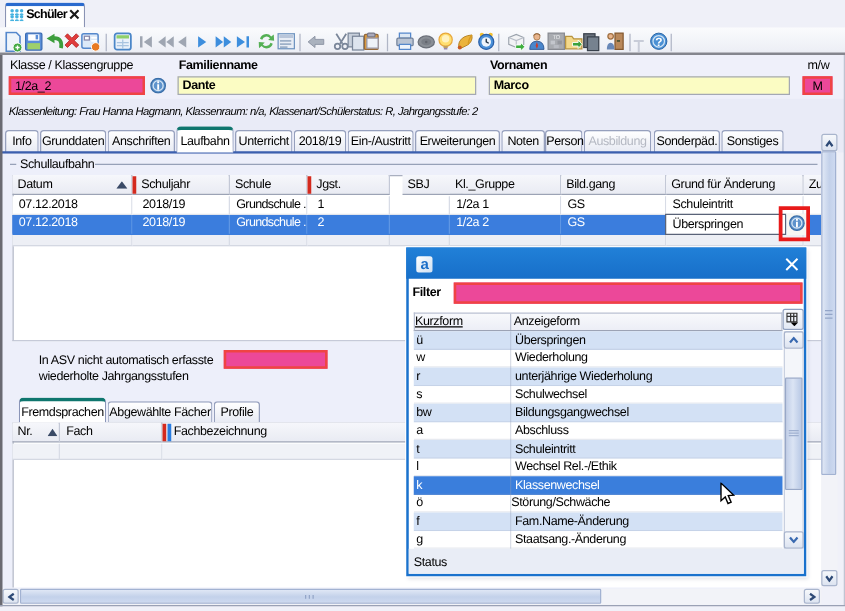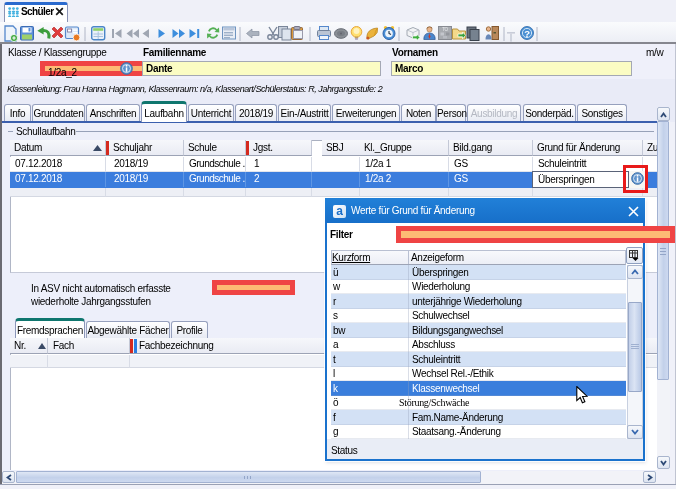--- a/index.html
+++ b/index.html
@@ -1,18 +1,18 @@
 <!DOCTYPE html>
 <html><head><meta charset="utf-8"><style>
 *{margin:0;padding:0;box-sizing:border-box;}
 html,body{width:676px;height:489px;overflow:hidden;}
 body{font-family:"Liberation Sans",sans-serif;font-size:10px;letter-spacing:-0.3px;color:#000;background:#f0f1f9;position:relative;}
 .abs{position:absolute;}
 .lbl{font-size:10px;white-space:nowrap;}
-.inp{background:#fdba74;border:5px solid #ef4444;margin-left:33px;}
+.inp{background:#ec4899;border:2px solid #ef4444;}
 .yellow{background:#fbfcc3;border:1px solid #a4a8b4;font-weight:bold;}
 </style></head>
 <body>
 
 <div class="abs" style="left:0;top:0;width:676px;height:22px;background:#eff0f8;"></div>
 <div class="abs" style="left:4px;top:2px;width:64px;height:20px;background:#fff;border:1px solid #8a93b4;border-bottom:none;border-top:3px solid #2a6ace;border-radius:3px 3px 0 0;"></div>
 <svg class="abs" style="left:8px;top:7px;" width="11" height="10" viewBox="0 0 11 10">
  <g fill="#45b2e0">
   <circle cx="1.7" cy="1.6" r="1.4"></circle>
       <circle cx="5.5" cy="1.6" r="1.4"></circle>
@@ -349,21 +349,20 @@
 <div class="rc" style="left:10px;top:355px;width:38px;background:#f0f2f7;border-bottom:1px solid #d4d8e2;height:13px;"></div>
 <div class="rc" style="left:48px;top:355px;width:82px;background:#f0f2f7;border-bottom:1px solid #d4d8e2;height:13px;"></div>
 <div class="rc" style="left:130px;top:355px;width:527px;background:#f0f2f7;border-bottom:1px solid #d4d8e2;height:13px;border-right:none;"></div>
 
 <div class="abs" style="left:623px;top:165px;width:25px;height:28px;border:3px solid #e81a1a;z-index:5;"></div>
 
 <div class="abs" style="left:325px;top:198px;width:320px;height:263px;background:#fff;border:2px solid #1a72cd;box-shadow:0 0 0 1px rgba(255,255,255,.85),1px 2px 3px rgba(80,90,120,.18);z-index:10;">
 
  <div class="abs" style="left:-2px;top:-2px;width:320px;height:25px;background:linear-gradient(#2180d8,#176fc9);"></div>
  <div class="abs" style="left:6px;top:5px;width:13px;height:13px;background:linear-gradient(135deg,#ffffff,#cfe0f2);border-radius:2px;text-align:center;font-weight:bold;color:#1a6ec8;font-size:12px;line-height:13px;">a</div>
- <div class="abs" style="left:24px;top:5px;color:#fff;font-size:10px;white-space:nowrap;">Werte für Grund für Änderung</div>
  <svg class="abs" style="left:301px;top:6px;" width="11" height="11" viewBox="0 0 11 11">
       <path d="M1 1 L10 10 M10 1 L1 10" stroke="#fff" stroke-width="1.6"></path>
     </svg>
 
  <div class="abs" style="left:3px;top:29px;font-weight:bold;font-size:10px;">Filter</div>
  <div class="abs inp" style="left:36px;top:26px;width:279px;height:17px;"></div>
 
  <div class="abs" style="left:299px;top:47px;width:17px;height:17px;background:linear-gradient(#f7f9fc,#e3e9f4);border:1px solid #8fa0c0;border-radius:2px;"></div>
  <svg class="abs" style="left:302px;top:50px;" width="11" height="11" viewBox="0 0 11 11">
       <rect x="0.5" y="0.5" width="8" height="7" fill="none" stroke="#333" stroke-width="1"></rect>
@@ -408,21 +407,21 @@
  <div class="abs" style="left:4px;top:166.5px;width:295px;height:14.5px;background:#ffffff;color:#000;box-shadow:inset 0 -1px 0 rgba(160,170,195,.25);font-size:10px;white-space:nowrap;">
       <span style="position:absolute;left:2px;top:1.5px;">l</span>
       <span style="position:absolute;left:81px;top:1.5px;">Wechsel Rel.-/Ethik</span>
     </div>
  <div class="abs" style="left:4px;top:181.0px;width:295px;height:14.5px;background:#3a7edc;color:#fff;box-shadow:inset 0 -1px 0 rgba(160,170,195,.25);font-size:10px;white-space:nowrap;">
       <span style="position:absolute;left:2px;top:1.5px;">k</span>
       <span style="position:absolute;left:81px;top:1.5px;">Klassenwechsel</span>
     </div>
  <div class="abs" style="left:4px;top:195.5px;width:295px;height:14.5px;background:#ffffff;color:#000;box-shadow:inset 0 -1px 0 rgba(160,170,195,.25);font-size:10px;white-space:nowrap;">
       <span style="position:absolute;left:2px;top:1.5px;">ö</span>
-      <span style="position:absolute;left:68px;top:1.5px;font-family:Liberation Serif, serif;">Störung/Schwäche</span>
+      <span style="position:absolute;left:78px;top:1.5px;">Störung/Schwäche</span>
     </div>
  <div class="abs" style="left:4px;top:210.0px;width:295px;height:14.5px;background:#d3e1f5;color:#000;box-shadow:inset 0 -1px 0 rgba(160,170,195,.25);font-size:10px;white-space:nowrap;">
       <span style="position:absolute;left:2px;top:1.5px;">f</span>
       <span style="position:absolute;left:81px;top:1.5px;">Fam.Name-Änderung</span>
     </div>
  <div class="abs" style="left:4px;top:224.5px;width:295px;height:14.5px;background:#ffffff;color:#000;box-shadow:inset 0 -1px 0 rgba(160,170,195,.25);font-size:10px;white-space:nowrap;">
       <span style="position:absolute;left:2px;top:1.5px;">g</span>
       <span style="position:absolute;left:81px;top:1.5px;">Staatsang.-Änderung</span>
     </div>
  <div class="abs" style="left:81px;top:65px;width:1px;height:174px;background:rgba(150,160,185,.35);"></div>

